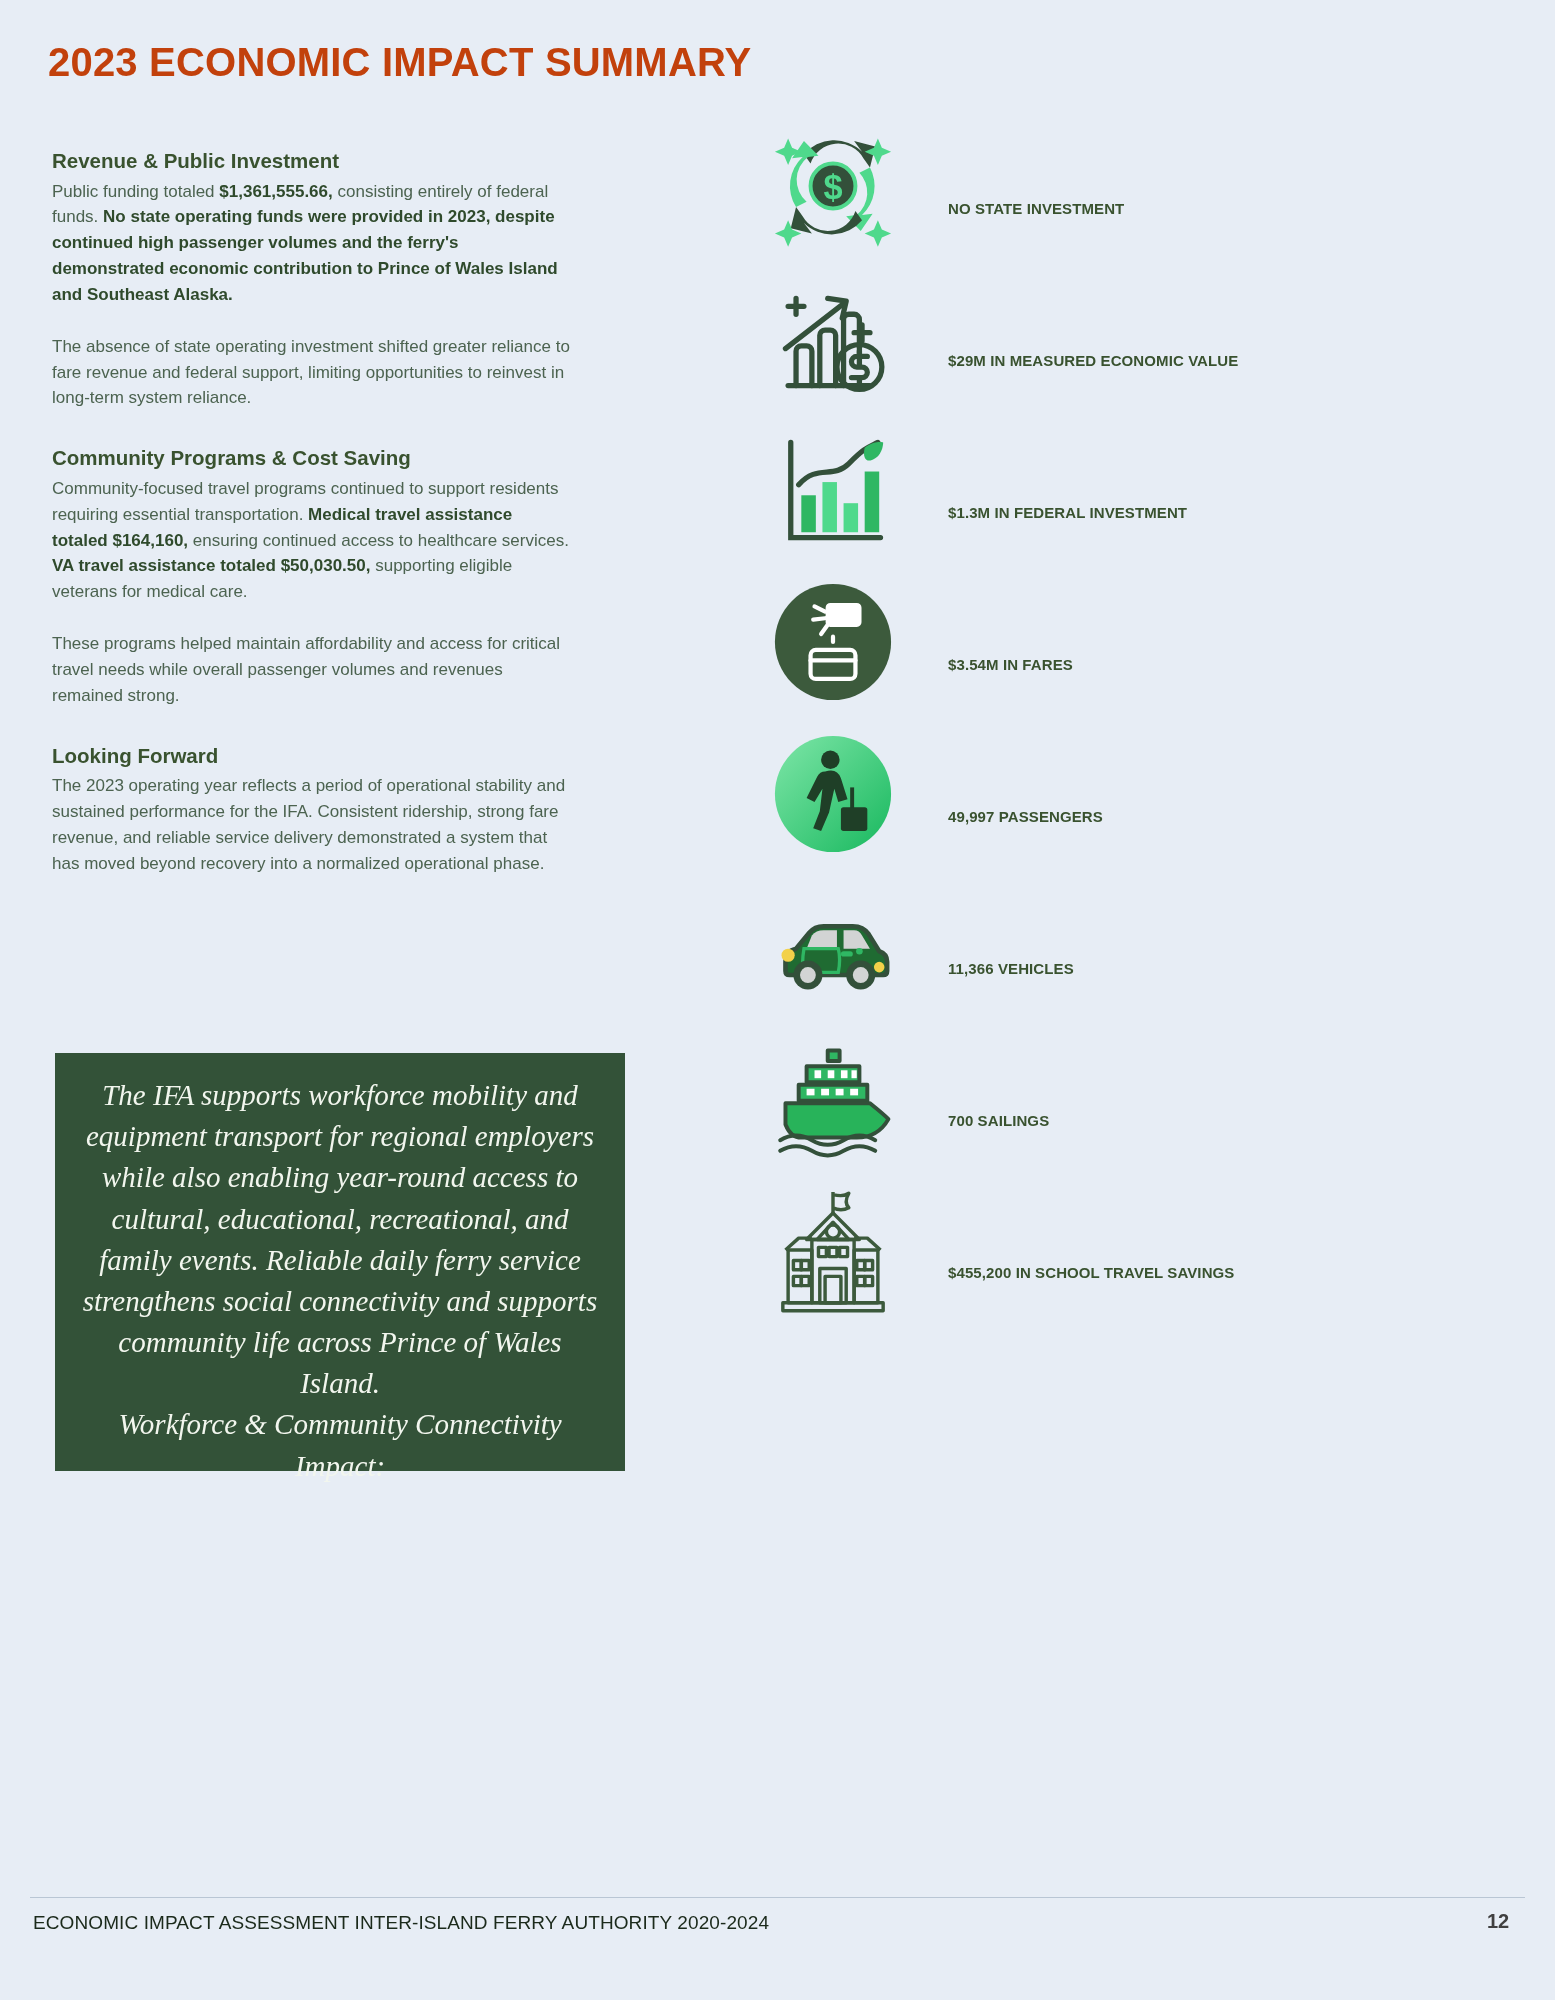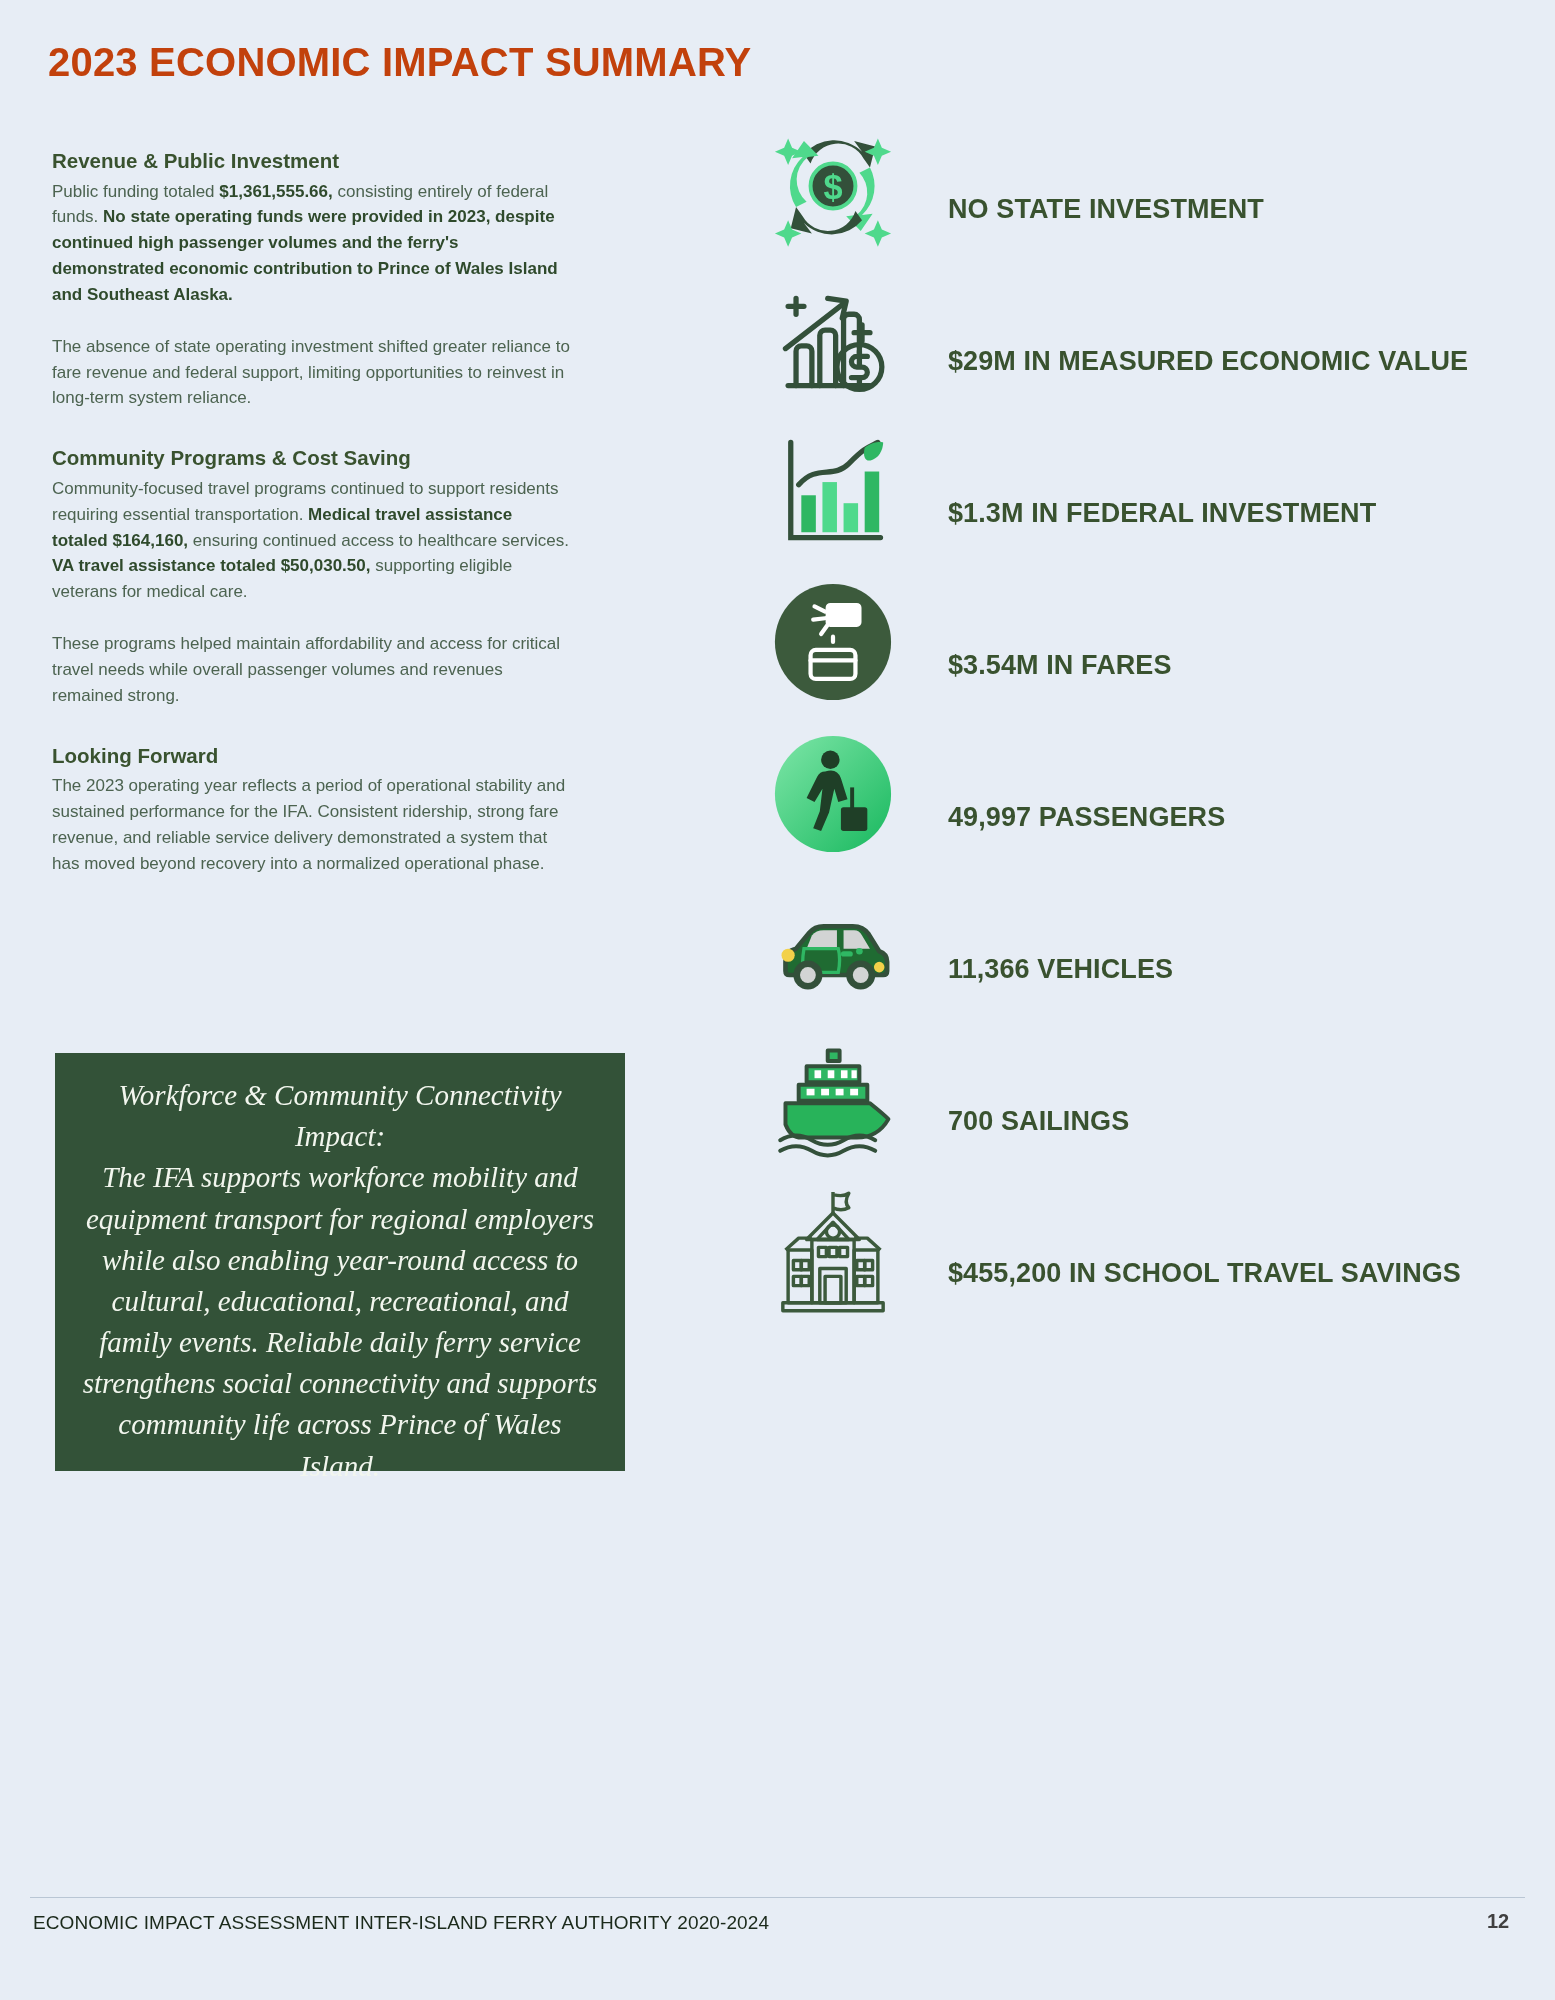--- a/index.html
+++ b/index.html
@@ -55,21 +55,21 @@
   .stat-row {
     display:flex; align-items:center;
     height:152px;
   }
   .stat-icon {
     width:175px; min-width:175px; height:152px;
     display:flex; align-items:center; justify-content:center;
   }
   .stat-label {
     margin-left:28px;
-    font-size:27px; font-weight:bold;
+    font-size:15px; font-weight:bold;
     color:#39522f; line-height:1.25;
     letter-spacing:0.1px;
     margin-top:47px;
   }
 
   
   .footer-rule {
     position:absolute; left:30px; top:1897px;
     width:1495px; height:1px; background:#b9c6d4;
   }
@@ -94,22 +94,22 @@
       <p class="body-p"><span>Public funding totaled </span><b>$1,361,555.66,</b><span> consisting entirely of federal funds. </span><b>No state operating funds were provided in 2023, despite continued high passenger volumes and the ferry's demonstrated economic contribution to Prince of Wales Island and Southeast Alaska.</b></p>
       <p class="body-p"><span>The absence of state operating investment shifted greater reliance to fare revenue and federal support, limiting opportunities to reinvest in long-term system reliance.</span></p>
       <div class="sec-head spaced">Community Programs &amp; Cost Saving</div>
       <p class="body-p"><span>Community-focused travel programs continued to support residents requiring essential transportation. </span><b>Medical travel assistance totaled $164,160,</b><span> ensuring continued access to healthcare services. </span><b>VA travel assistance totaled $50,030.50,</b><span> supporting eligible veterans for medical care.</span></p>
       <p class="body-p"><span>These programs helped maintain affordability and access for critical travel needs while overall passenger volumes and revenues remained strong.</span></p>
       <div class="sec-head spaced">Looking Forward</div>
       <p class="body-p"><span>The 2023 operating year reflects a period of operational stability and sustained performance for the IFA. Consistent ridership, strong fare revenue, and reliable service delivery demonstrated a system that has moved beyond recovery into a normalized operational phase.</span></p>
     </div>
 
   <div class="quote-box">
+    <div>The IFA supports workforce mobility and equipment transport for regional employers while also enabling year-round access to cultural, educational, recreational, and family events. Reliable daily ferry service strengthens social connectivity and supports community life across Prince of Wales Island.</div>
     <div>Workforce &amp; Community Connectivity Impact:</div>
-    <div>The IFA supports workforce mobility and equipment transport for regional employers while also enabling year-round access to cultural, educational, recreational, and family events. Reliable daily ferry service strengthens social connectivity and supports community life across Prince of Wales Island.</div>
   </div>
 
   <div class="stats" id="stats">
       <div class="stat-row">
         <div class="stat-icon">
           <svg width="132" height="132" viewBox="0 0 100 100" fill="none">
             <path d="M28 26 A30 30 0 0 1 72 24 l-6 -8 16 4 -4 16 -5 -7 A22 22 0 0 0 33 33 Z" fill="#33503a"></path>
             <path d="M78 36 A30 30 0 0 1 72 72 l8 -1 -9 13 -11 -11 8 -1 A22 22 0 0 0 70 40 Z" fill="#4fd98c"></path>
             <path d="M72 76 A30 30 0 0 1 28 78 l6 8 -16 -4 4 -16 5 7 A22 22 0 0 0 67 69 Z" fill="#33503a"></path>
             <path d="M22 66 A30 30 0 0 1 27 28 l-8 1 9 -13 11 11 -8 1 A22 22 0 0 0 30 62 Z" fill="#4fd98c"></path>

